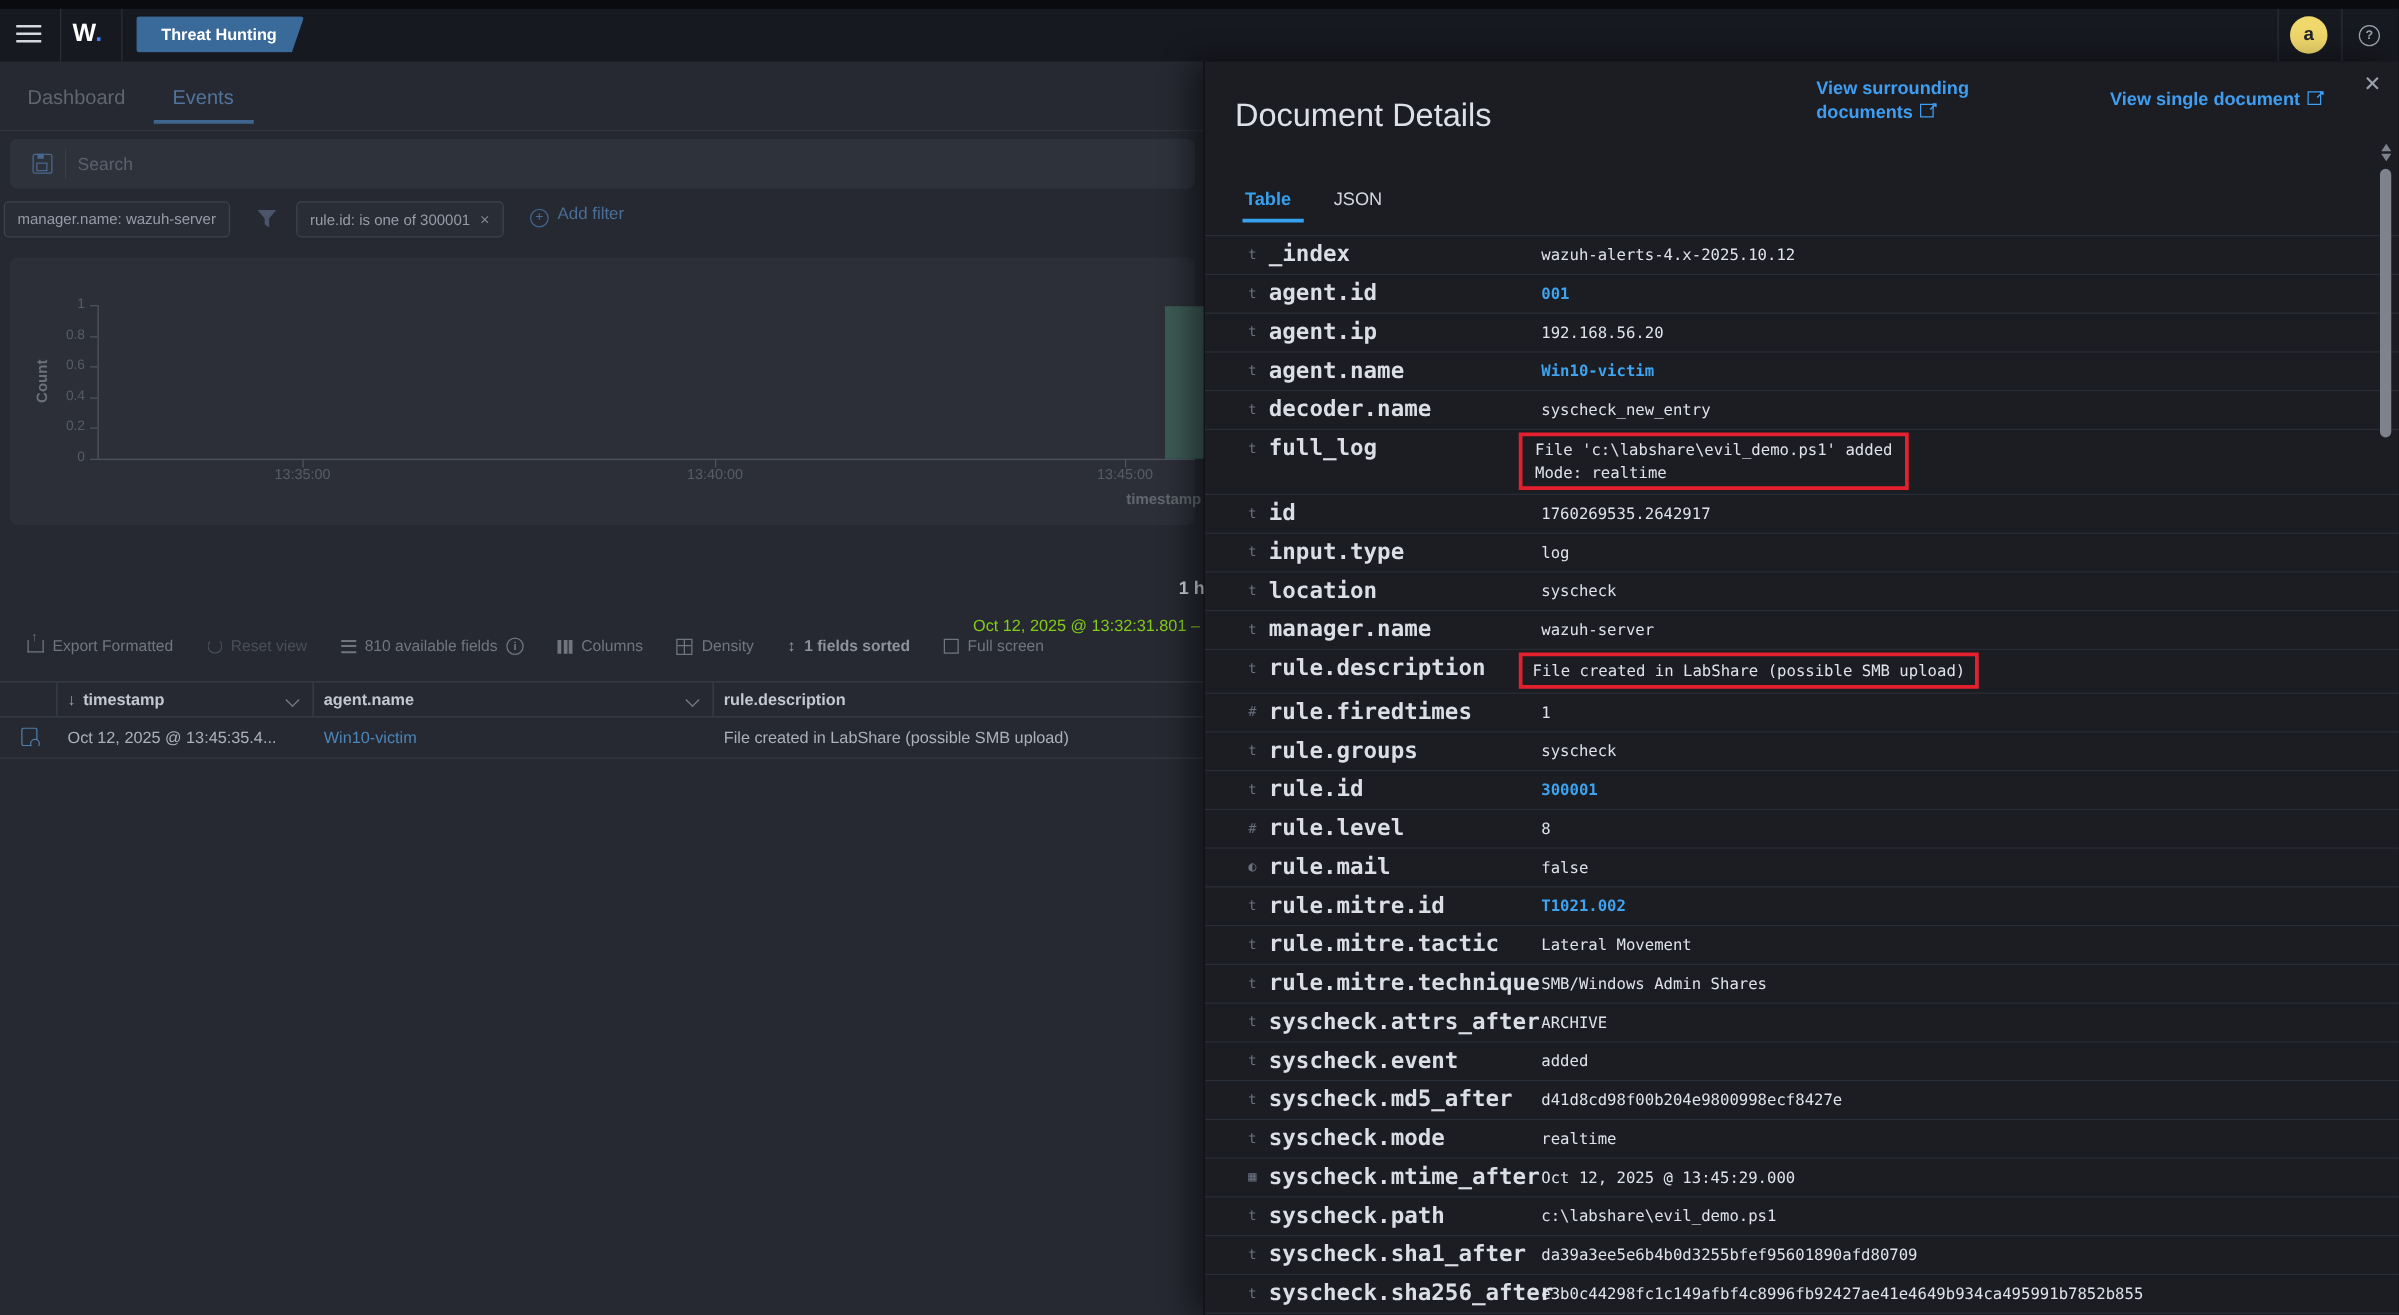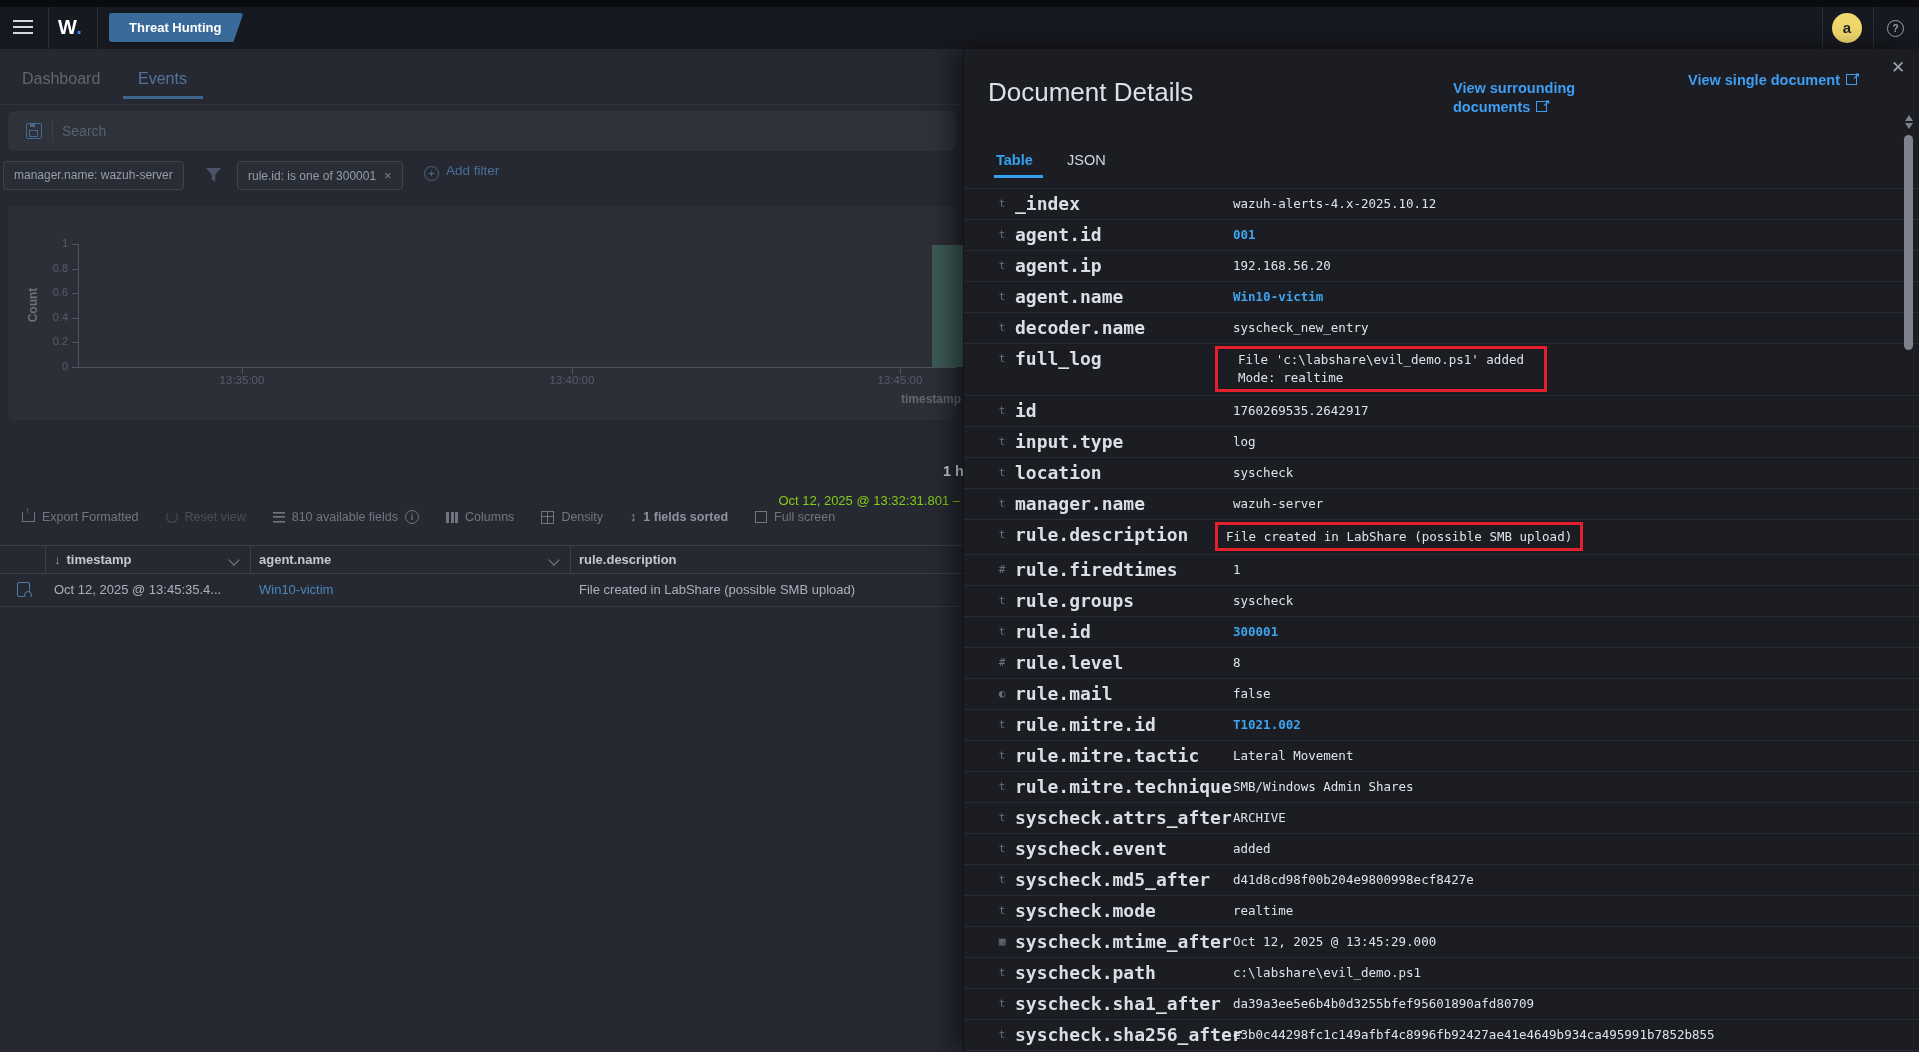--- a/index.html
+++ b/index.html
@@ -97,38 +97,38 @@
   .rc1{width:205px;}.rc2{width:320px;color:#4a86b8;cursor:pointer;}.rc3{flex:1;}
   #docmag{width:11px;height:13px;border:1.4px solid #4f7ca6;border-radius:2px;position:relative;cursor:pointer;}
   #docmag:after{content:"";position:absolute;right:-3px;bottom:-3px;width:6px;height:6px;border:1.4px solid #4f7ca6;border-radius:50%;background:#262932;}
   
   #flyout{left:963px;top:49px;width:956px;height:1003px;background:#1b1d23;
      border-left:1px solid #101217;box-shadow:-12px 0 22px rgba(0,0,0,0.45);}
   #fly-close{left:925px;top:10px;width:18px;height:18px;color:#9ba1aa;font-size:17px;line-height:18px;
      text-align:center;cursor:pointer;font-weight:400;}
   #fly-title{left:24px;top:28px;font-size:26px;font-weight:500;color:#dde1e7;}
   .fly-link{position:absolute;font-size:14.5px;font-weight:700;color:#3f9ef2;cursor:pointer;line-height:19px;}
-  #link-surround{left:489px;top:30px;width:158px;}
+  #link-surround{left:489px;top:13px;width:158px;}
   #link-single{left:724px;top:22px;white-space:nowrap;}
   .extlink{display:inline-block;position:relative;width:9px;height:9px;border:1.4px solid #3f9ef2;margin-left:6px;}
   .extlink:after{content:"↗";position:absolute;right:-4px;top:-8px;font-size:9px;color:#3f9ef2;}
   .fly-tab{position:absolute;top:103px;font-size:14.5px;cursor:pointer;}
   #ftab-table{left:32px;color:#36a2ef;font-weight:600;}
   #ftab-json{left:103px;color:#d3d7dd;}
   #ftab-underline{left:30px;top:126px;width:49px;height:2.5px;background:#36a2ef;}
   #fieldtable{left:0;top:139px;width:956px;border-top:1px solid #282c34;}
   .frow{display:flex;align-items:flex-start;border-bottom:1px solid #282c34;min-height:30px;}
   .ftype{width:16px;margin-left:30px;text-align:center;font-family:"DejaVu Sans Mono",monospace;
      font-size:11px;color:#697080;line-height:30px;flex:0 0 auto;}
   .fname{width:194px;margin-left:5px;font-family:"DejaVu Sans Mono",monospace;font-size:18px;
      font-weight:700;color:#dbdfe5;line-height:30px;flex:0 0 auto;white-space:nowrap;}
   .fval{margin-left:24px;font-family:"DejaVu Sans Mono",monospace;font-size:12.5px;color:#dfe3e9;
      line-height:30px;white-space:nowrap;}
   .fval.flink{color:#3ea4f0;font-weight:700;cursor:pointer;}
-  .fval.fbox{border:3px solid #e5202e;line-height:18px;padding:2px 20px;margin-top:2px;margin-bottom:3px;margin-left:6px;}
+  .fval.fbox{border:3px solid #e5202e;line-height:18px;padding:2px 10px;margin-top:2px;margin-bottom:3px;margin-left:6px;}
   .fval.fbox.single{line-height:21px;padding:1px 8px;margin-top:2px;}
   
   #sb-up{left:941px;top:62px;width:0;height:0;border:4px solid transparent;border-bottom:6px solid #7d828c;}
   #sb-dn{left:941px;top:74px;width:0;height:0;border:4px solid transparent;border-top:6px solid #7d828c;}
   #sb-thumb{left:940px;top:86px;width:9px;height:215px;background:#7d828c;border-radius:5px;cursor:pointer;}
 </style>
 </head>
 <body>
 
 <div class="abs" id="topstrip"></div>

